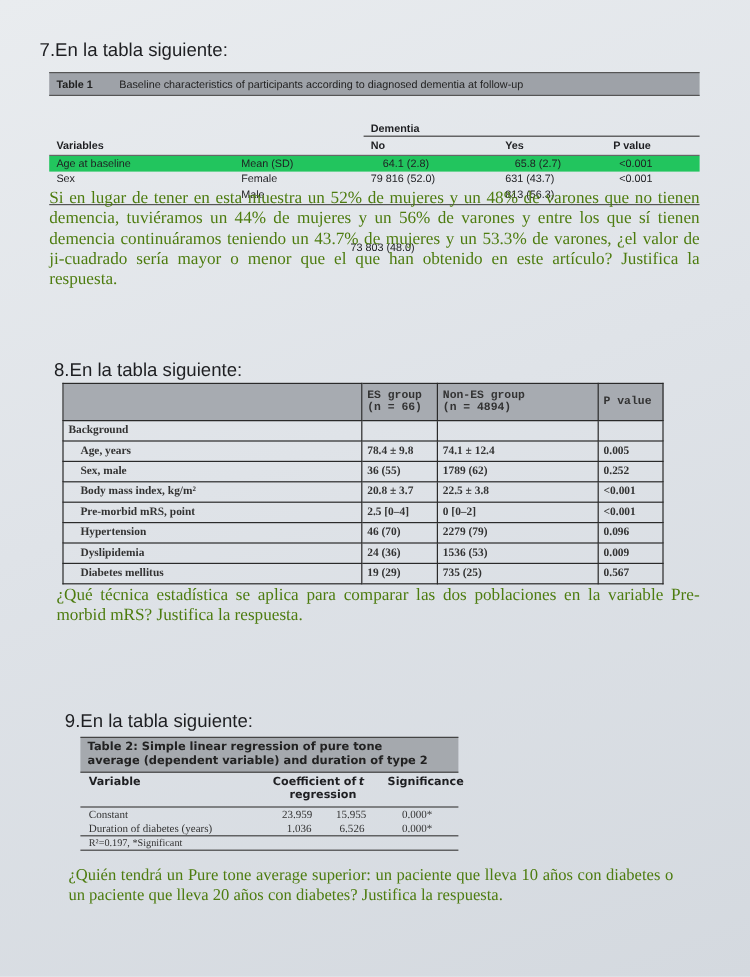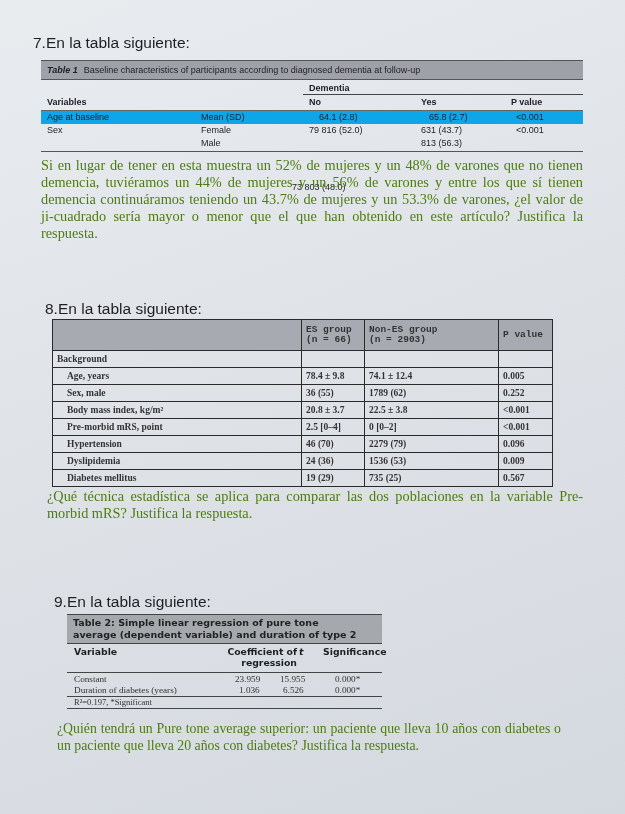--- a/index.html
+++ b/index.html
@@ -10,24 +10,24 @@
     color:#1e1f22;
     position:relative;
   }
   .q-heading { position:absolute; font-size:15.5px; }
   .para { position:absolute; font-size:14.3px; line-height:17px; text-align:justify; color:#4d7c0f;font-family:Liberation Serif, serif; }
 
   
   #t1 { position:absolute; left:41px; top:60px; width:542px; }
   #t1 .caption { background:#9ea2a8; border-top:1.5px solid #555; border-bottom:1.5px solid #555;
     font-size:9px; padding:3px 6px; height:12px; line-height:12px; color:#222; }
-  #t1 .caption b { margin-right:6px;font-style:italic; }
+  #t1 .caption b { margin-right:22px; }
   #t1 .row { position:relative; height:13px; font-size:9px; line-height:13px; }
   #t1 .cell { position:absolute; top:0; }
-  #t1 .hl { background:#0ea5e9; }
+  #t1 .hl { background:#22c55e; }
   #t1 .dem { position:absolute; left:268px; top:0; font-weight:bold; font-size:9px; }
   #t1 .dem-line { position:absolute; left:262px; right:0; top:14px; border-top:1px solid #444; }
   #t1 .bottom { border-top:1.5px solid #555; margin-top:1px; }
 
   
   #t8 { position:absolute; left:52px; top:319px; border-collapse:collapse; font-family:"Liberation Serif", serif; font-size:9.5px; font-weight:bold; color:#333; }
   #t8 td { border:1.5px solid #2a2a2a; padding:1px 4px; height:14px; vertical-align:middle; }
   #t8 .hdr td { background:#a7abb1; height:28px; line-height:10px;font-family:Liberation Mono, monospace; }
   #t8 .c0 { width:240px; } #t8 .c1 { width:54px; } #t8 .c2 { width:125px; } #t8 .c3 { width:45px; }
   #t8 .indent { padding-left:14px; }
@@ -42,21 +42,21 @@
   #t2 .foot { border-top:1px solid #444; font-family:"Liberation Serif", serif; font-size:8.5px; padding-left:7px; height:11px; line-height:11px; color:#333; }
   #t2 .endline { border-top:1.5px solid #444; }
 </style>
 </head>
 <body>
 
 <div class="q-heading" style="left:33px;top:34px;">7.En la tabla siguiente:</div>
 
 <div id="t1">
   <div class="caption"><b>Table 1</b><span>Baseline characteristics of participants according to diagnosed dementia at follow-up</span></div>
-  <div class="row" style="height:16px;">
+  <div class="row" style="height:16px;margin-top:19px;">
     <span class="dem" style="top:2px;">Dementia</span>
     <div class="dem-line"></div>
   </div>
   <div class="row" style="font-weight:bold;height:14px;border-bottom:1px solid #666;">
     <span class="cell" style="left:6px;">Variables</span>
     <span class="cell" style="left:268px;">No</span>
     <span class="cell" style="left:380px;">Yes</span>
     <span class="cell" style="left:470px;">P value</span>
   </div>
   <div class="row hl">
@@ -83,21 +83,21 @@
 
 <div class="para" style="left:41px;top:157px;width:542px;">Si en lugar de tener en esta muestra un 52% de mujeres y un 48% de varones que no tienen demencia, tuviéramos un 44% de mujeres y un 56% de varones  y entre los que sí tienen demencia continuáramos teniendo un 43.7% de mujeres y un 53.3% de varones, ¿el valor de ji-cuadrado sería mayor o menor que el que han obtenido en este artículo? Justifica la respuesta.</div>
 
 <div class="q-heading" style="left:45px;top:300px;">8.En la tabla siguiente:</div>
 
 <table id="t8">
   <tbody>
       <tr class="hdr">
     <td class="c0"></td>
     <td class="c1"><span>ES group</span><br><span>(n = 66)</span></td>
-    <td class="c2"><span>Non-ES group</span><br><span>(n = 2903)</span></td>
+    <td class="c2"><span>Non-ES group</span><br><span>(n = 4894)</span></td>
     <td class="c3" style="vertical-align:middle;">P value</td>
   </tr>
   <tr>
     <td>Background</td>
         <td></td>
         <td></td>
         <td></td>
   </tr>
   <tr>
         <td class="indent">Age, years</td>

